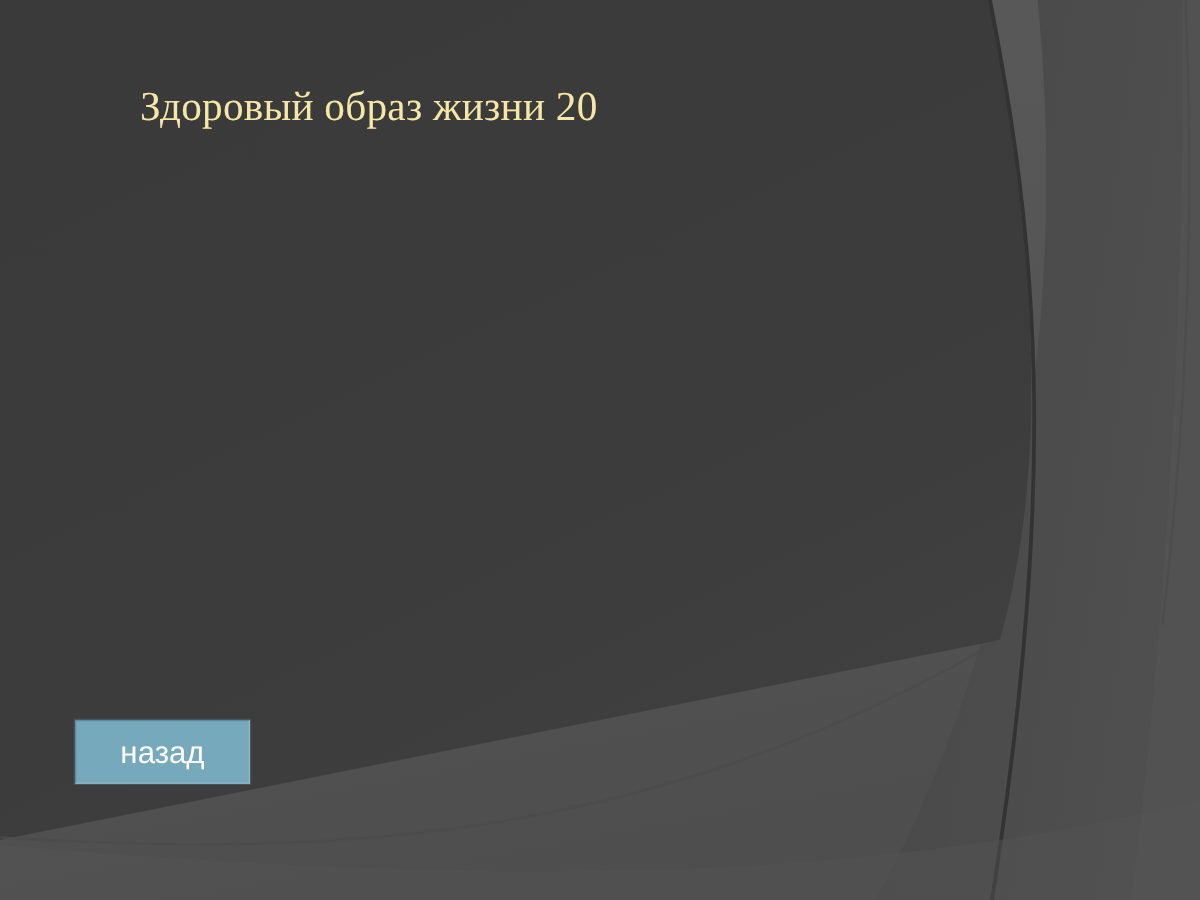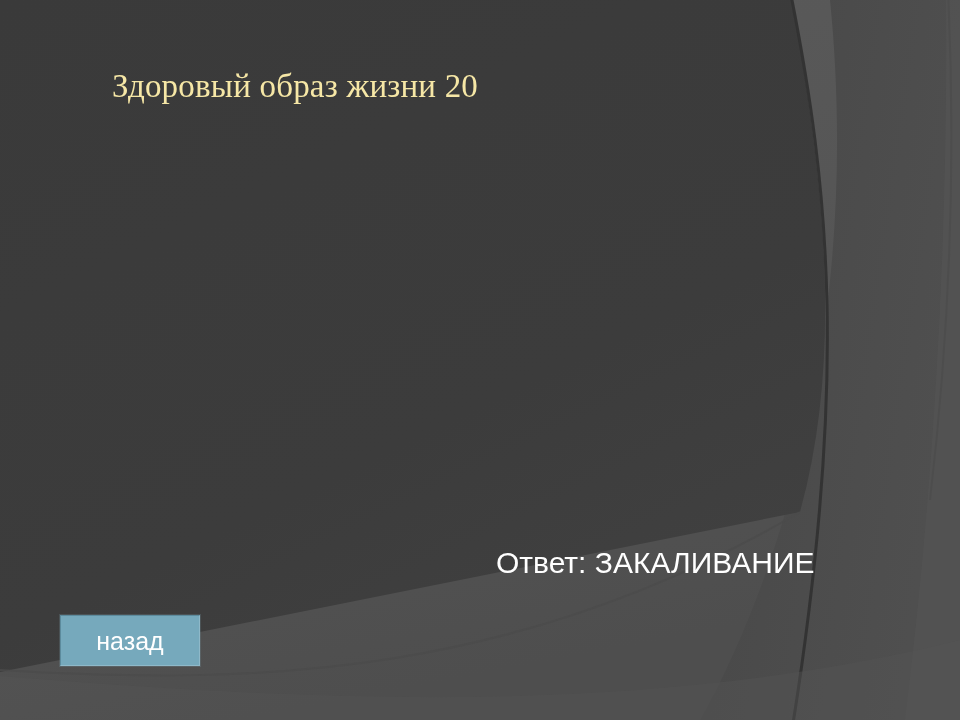--- a/index.html
+++ b/index.html
@@ -61,21 +61,21 @@
     top: 543px;
     font-family: "Liberation Sans", sans-serif;
     font-size: 30px;
     line-height: 40px;
     color: #ffffff;
     white-space: nowrap;
   }
   #back-button {
     position: absolute;
     left: 60px;
-    top: 615px;
+    top: 576px;
     width: 140px;
     height: 51px;
     box-sizing: border-box;
     background: #76a9bc;
     border: 1px solid #8fb9c9;
     border-top-color: #5c8b9d;
     border-left-color: #5c8b9d;
     box-shadow: 0 0 0 1px rgba(120,150,162,0.25);
     display: flex;
     align-items: center;
@@ -130,20 +130,19 @@
     <path d="M 0 670 C 260 686 520 676 800 512" fill="none" stroke="#4b4b4b" stroke-width="2" opacity="0.8"></path>
 
     <path d="M 0 676 L 0 720 L 960 720 L 960 640 C 640 720 300 700 0 676 Z" fill="#545454" opacity="0.45"></path>
   </svg>
 
   <div class="layer-content">
 
     <div id="title">Здоровый образ жизни 20</div>
 
 
-    <div id="answer">Ответ: ЗАКАЛИВАНИЕ</div>
 
     <div id="back-button">
       <span class="btn-label">назад</span>
     </div>
 
   </div>
 </div>
 
 </body></html>

